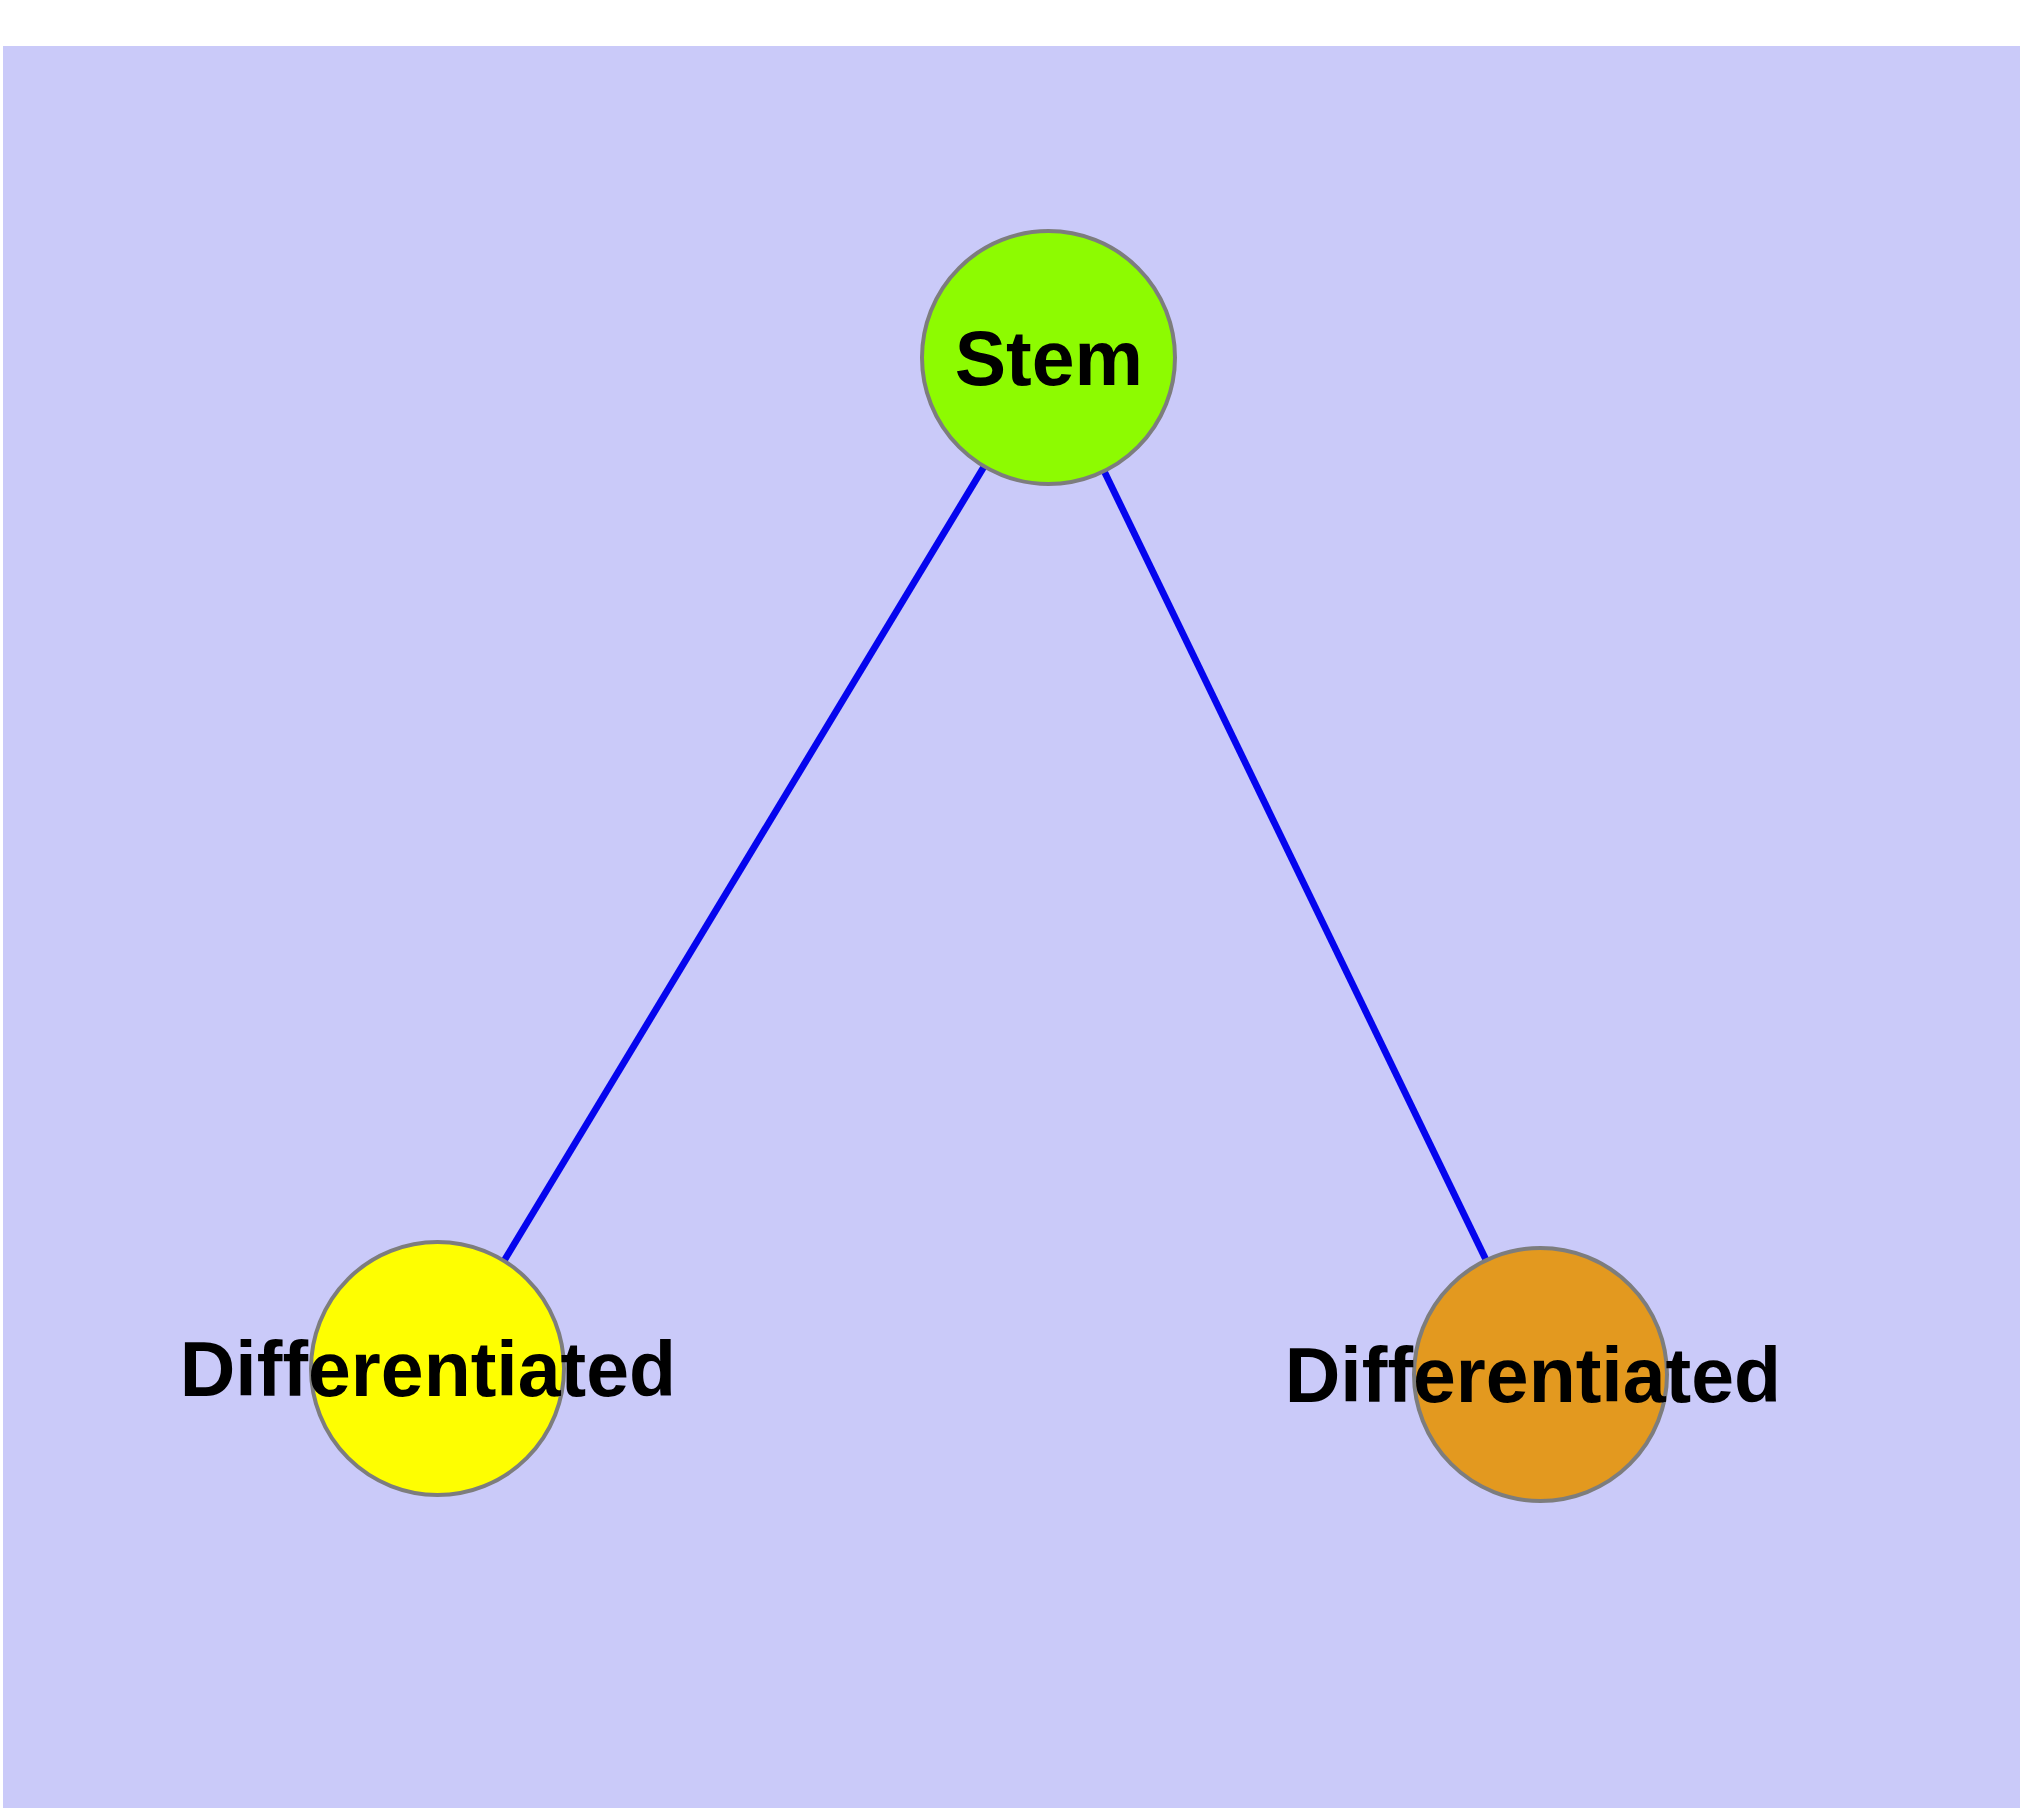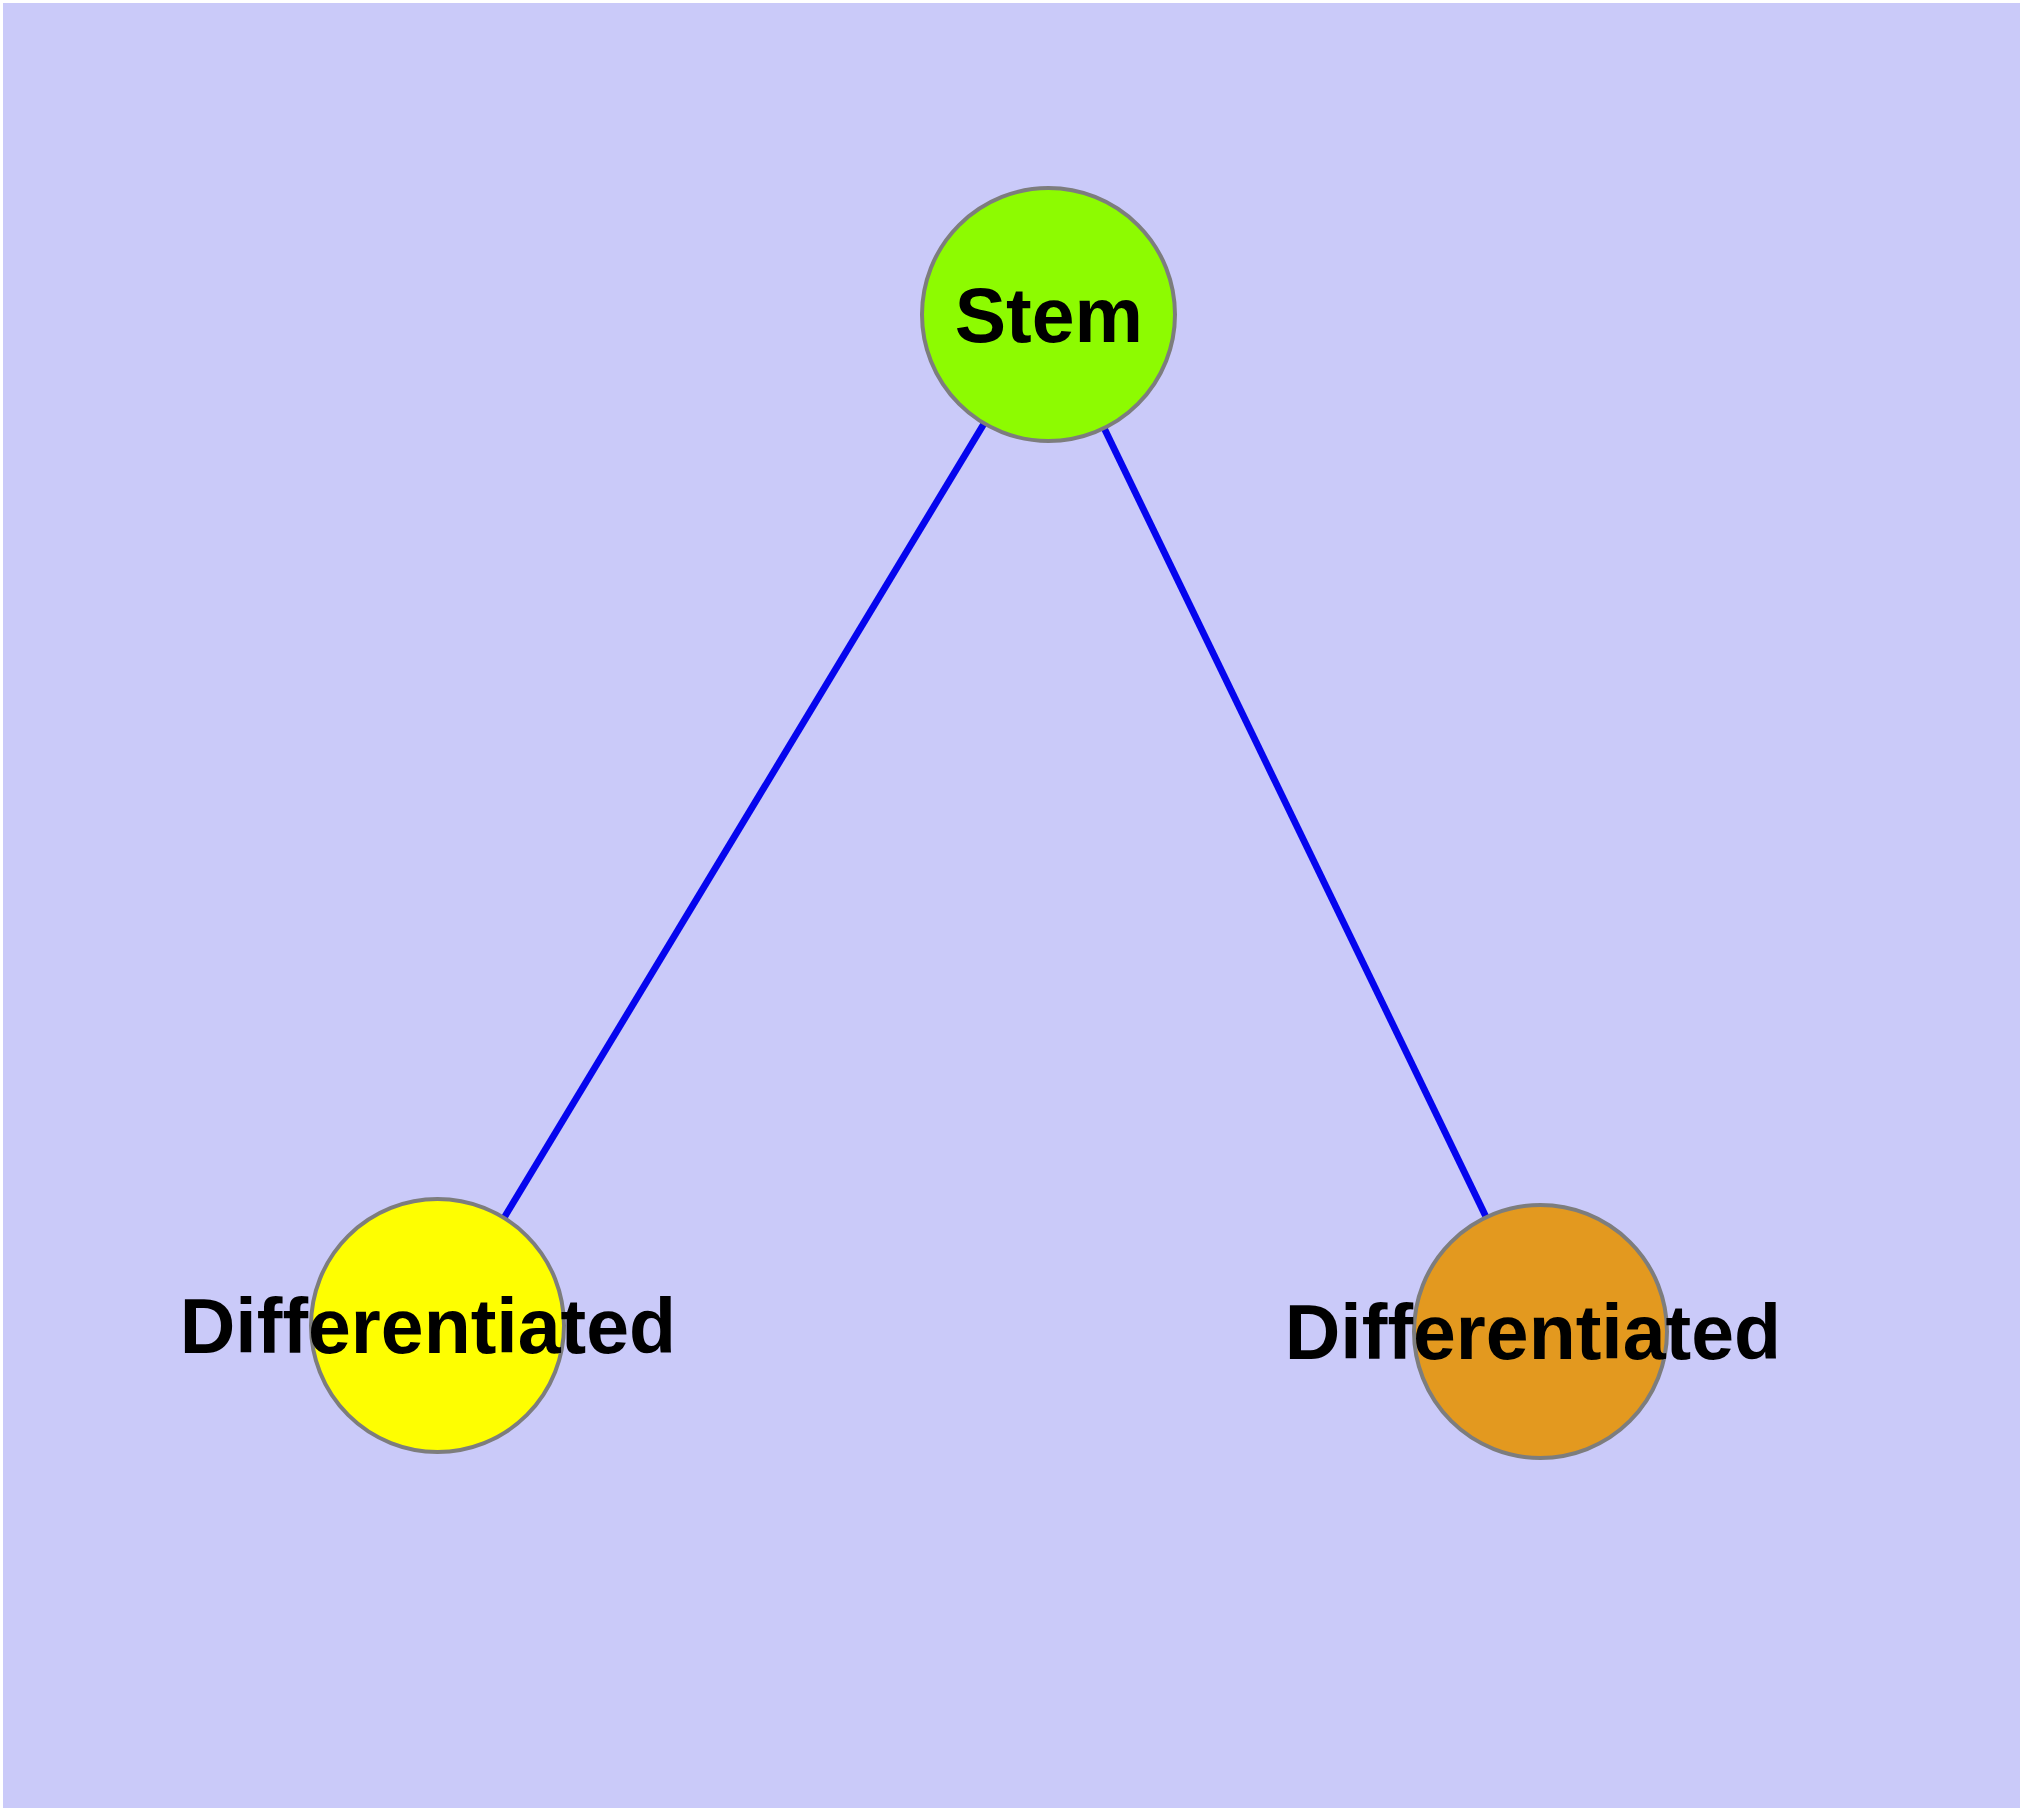--- a/index.html
+++ b/index.html
@@ -64,21 +64,21 @@
     pointer-events: none;
   }
   .label-one-line { height: 102px; }
   .label-two-line { height: 186px; text-align: right; }
 </style>
 </head>
 <body>
 
 <div class="page">
 
-  <div class="canvas" style="background-color: rgb(202, 202, 249);">
+  <div class="canvas" style="background-color: rgb(202, 202, 249); margin-top: 43px;">
 
     <svg class="edges-layer" viewBox="0 0 2384 2138" style="left:-3.4px; top:-3.4px;">
       <line x1="1238" y1="372" x2="517" y2="1565" style="stroke: rgb(5, 5, 238);"></line>
       <line x1="1238" y1="372" x2="1819" y2="1572" style="stroke: rgb(5, 5, 238);"></line>
     </svg>
 
     <div class="node" style="left: 917px; top: 183px; background-color: rgb(141, 251, 1); border-color: rgb(125, 125, 125);"></div>
 
     <div class="node" style="left: 306px; top: 1194px; background-color: rgb(254, 254, 1); border-color: rgb(125, 125, 125);"></div>
 

